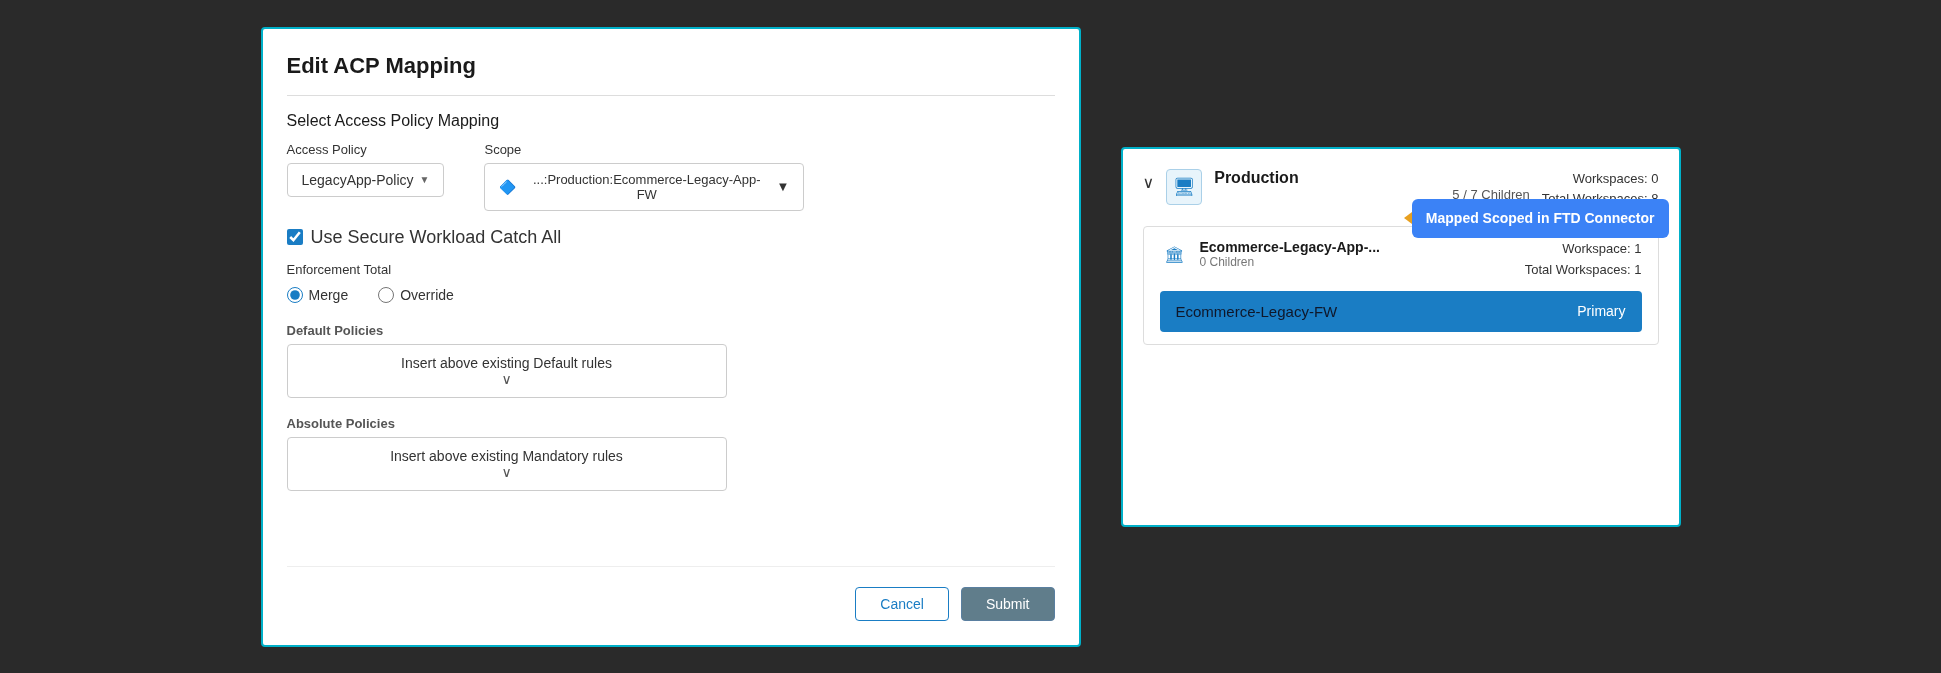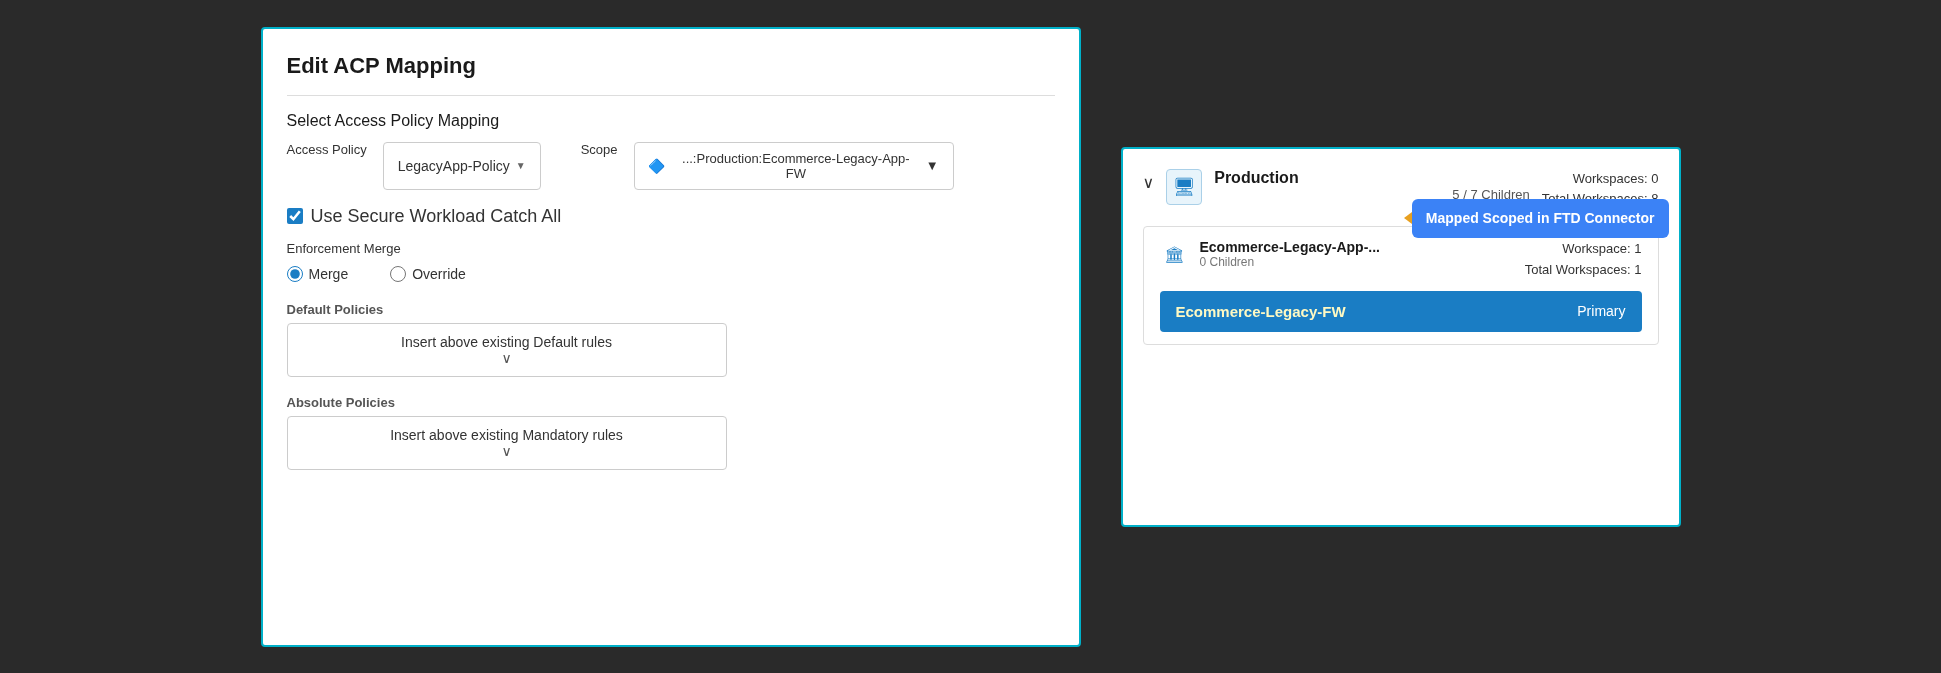--- a/index.html
+++ b/index.html
@@ -49,22 +49,21 @@
     }
 
     .field-row {
       display: flex;
       gap: 40px;
       margin-bottom: 16px;
     }
 
     .field-col {
       display: flex;
-      flex-direction: row;
-      gap: 16px;
+      flex-direction: column;
     }
 
     .field-label {
       font-size: 13px;
       color: #333;
       margin-bottom: 6px;
     }
 
     .dropdown-btn {
       display: flex;
@@ -124,21 +123,21 @@
 
     .enforcement-label {
       font-size: 13px;
       color: #333;
       margin-bottom: 10px;
     }
 
     .radio-row {
       display: flex;
       align-items: center;
-      gap: 42px;
+      gap: 30px;
       margin-bottom: 20px;
     }
 
     .radio-option {
       display: flex;
       align-items: center;
       gap: 6px;
       font-size: 14px;
       color: #333;
     }
@@ -344,22 +343,22 @@
       background: #1a7dc4;
       border-radius: 4px;
       padding: 12px 16px;
       display: flex;
       align-items: center;
       justify-content: space-between;
     }
 
     .workspace-name {
       font-size: 15px;
-      font-weight: 700;
-      color: #fef9c3;
+      font-weight: 400;
+      color: #0f172a;
     }
 
     .workspace-badge {
       font-size: 14px;
       color: #fff;
       font-weight: 500;
     }
   </style>
 </head>
 <body>
@@ -385,21 +384,21 @@
         <span class="chevron">▼</span>
       </button>
     </div>
   </div>
 
   <div class="checkbox-row">
     <input type="checkbox" checked="" style="">
     <span class="checkbox-label">Use Secure Workload Catch All</span>
   </div>
 
-  <div class="enforcement-label">Enforcement Merge</div>
+  <div class="enforcement-label">Enforcement Total</div>
 
   <div class="radio-row">
     <label class="radio-option">
       <input type="radio" name="enforcement" checked="" style="">
       <span>Merge</span>
     </label>
     <label class="radio-option">
       <input type="radio" name="enforcement" style="">
       <span>Override</span>
     </label>
@@ -410,20 +409,24 @@
     <span>Insert above existing Default rules</span>
     <span class="chevron-down">∨</span>
   </div>
 
   <div class="policy-section-label">Absolute Policies</div>
   <div class="select-dropdown">
     <span>Insert above existing Mandatory rules</span>
     <span class="chevron-down">∨</span>
   </div>
 
+  <div class="footer-row">
+    <button class="btn-cancel">Cancel</button>
+    <button class="btn-submit">Submit</button>
+  </div>
 </div>
 
 <div class="right-panel">
   <div class="prod-row">
     <span class="chevron-toggle">∨</span>
     <div class="prod-icon">🖥</div>
     <div class="prod-info">
       <div class="prod-name">Production</div>
       <div class="prod-children">5 / 7 Children</div>
     </div>

